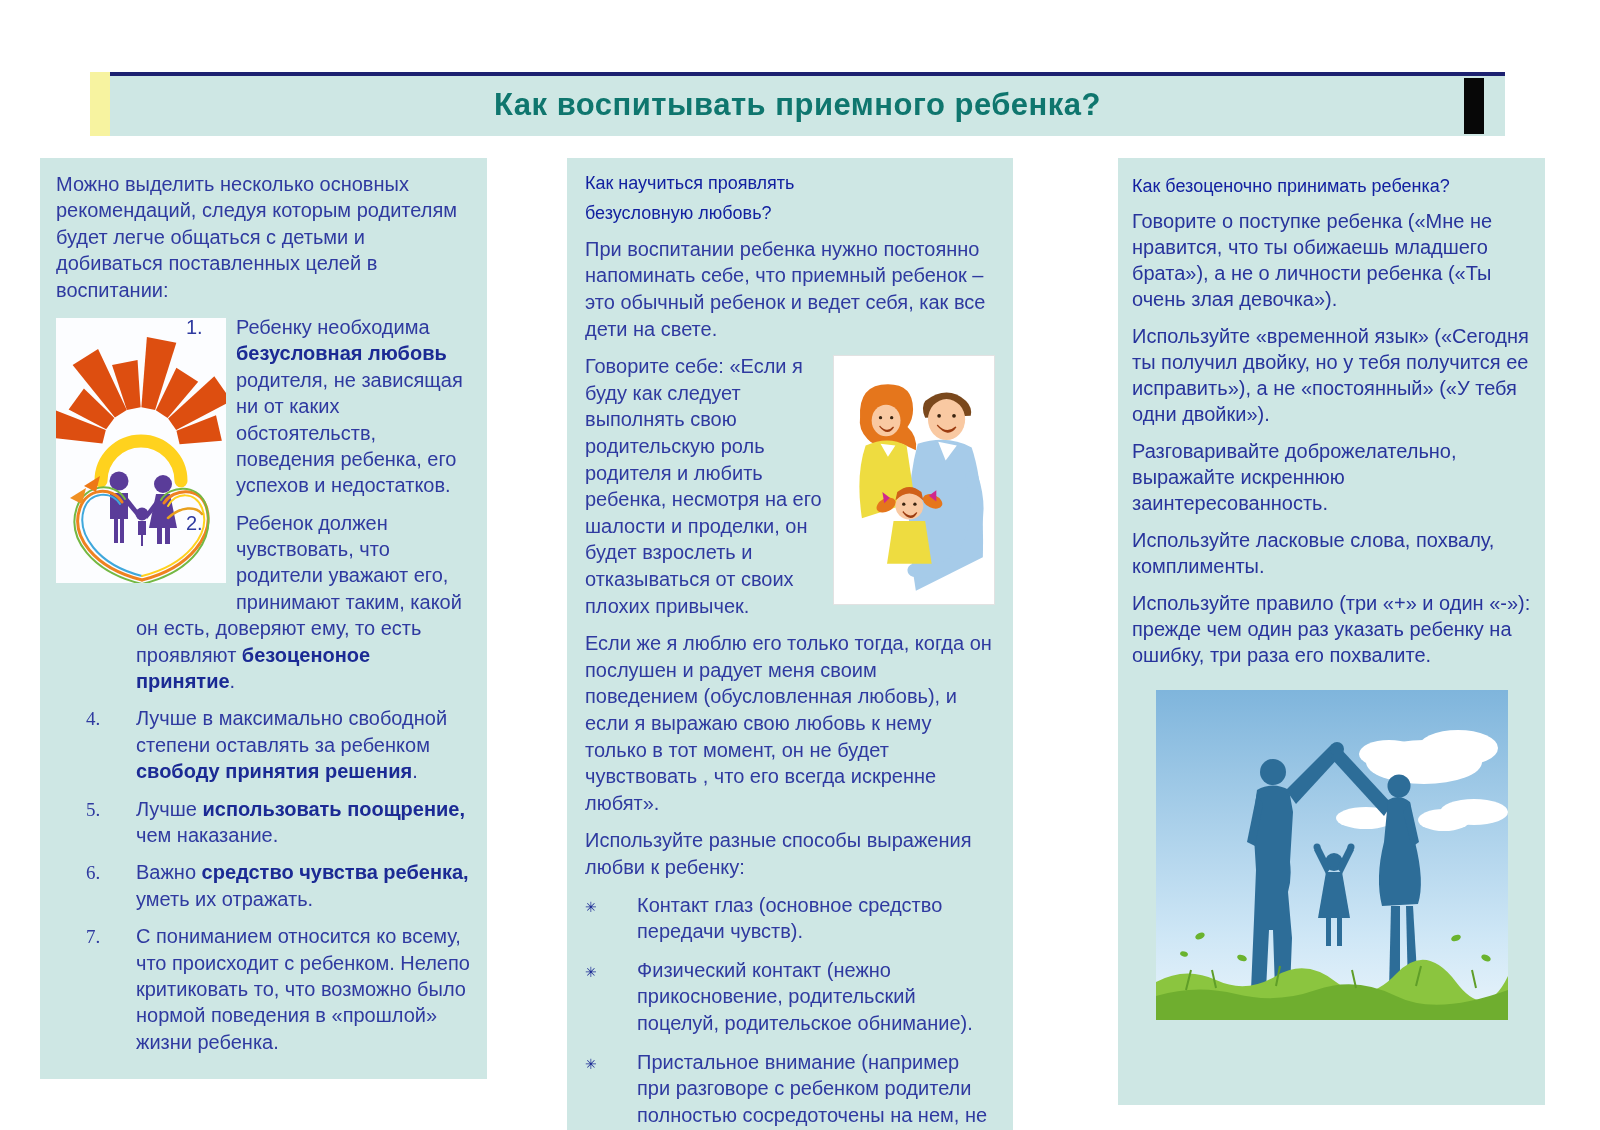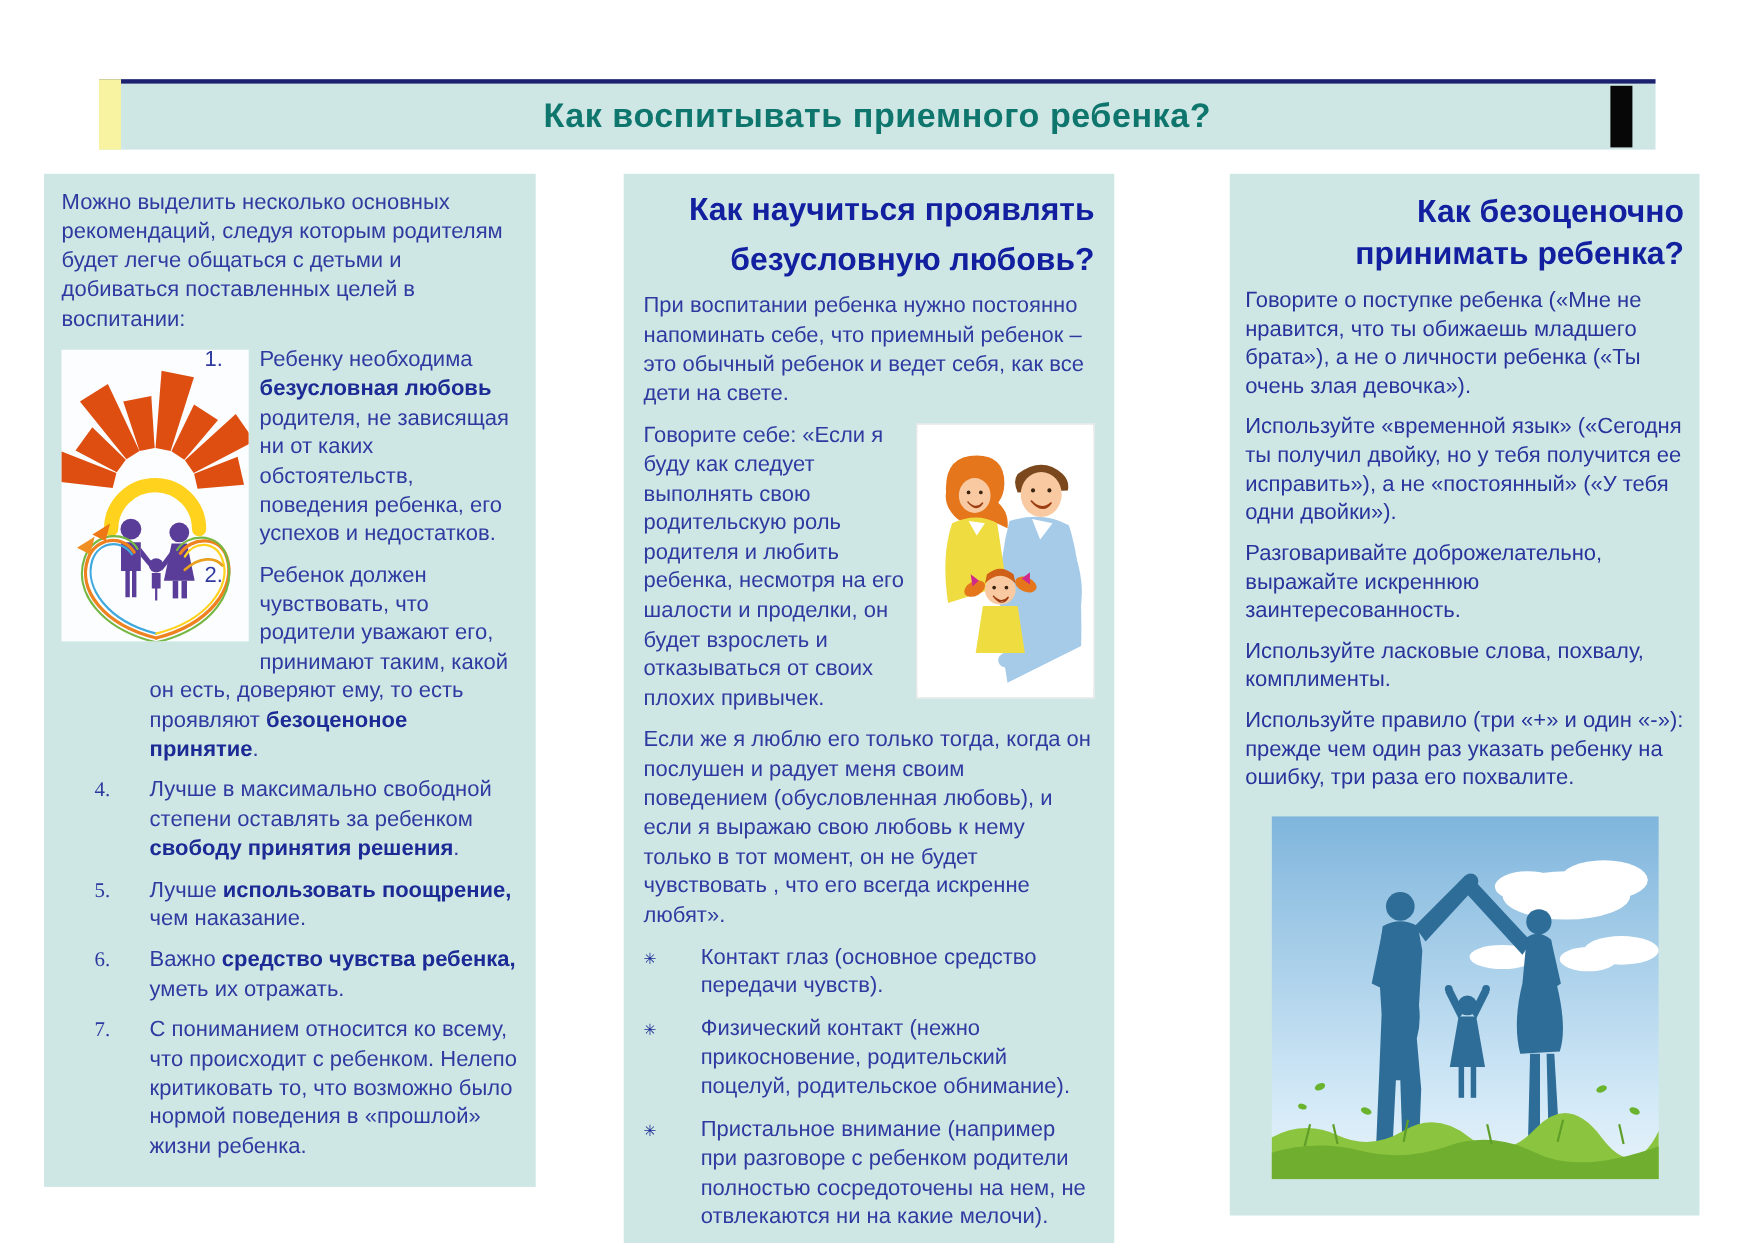--- a/index.html
+++ b/index.html
@@ -18,21 +18,21 @@
   .panel{position:absolute;background:#cee7e4;box-sizing:border-box;color:#2f3aa0;}
   .panel p{margin:0 0 11px;}
   b{color:#1b2a94;}
   .panel-left{left:40px;top:158px;width:447px;min-height:794px;padding:13px 16px;
     font-size:20px;line-height:1.32;}
   .panel-mid{left:567px;top:158px;width:446px;min-height:950px;padding:10px 18px;
     font-size:20px;line-height:1.33;}
   .panel-right{left:1118px;top:158px;width:427px;min-height:947px;padding:13px 14px;
     font-size:20px;line-height:1.3;color:#28349c;}
 
-  .col-heading{font-size:29px;font-weight:bold;color:#1220a0;text-align:right;margin:4px 0 10px;}
+  .col-heading{font-size:18px;font-weight:normal;color:#1220a0;text-align:left;margin:4px 0 10px;}
   .col-heading .line{display:block;margin-bottom:6px;}
 
   
   .num-item{padding-left:80px;margin-bottom:11px;}
   .num{display:inline-block;width:50px;margin-left:-50px;}
   .num.bold{font-weight:bold;}
   .num.serif{font-family:"Liberation Serif",serif;font-size:19px;}
 
   
   .bullet{padding-left:52px;margin:0 0 12px;}
@@ -168,20 +168,21 @@
       <ellipse cx="81" cy="153" rx="15" ry="14.5" fill="#f9c9a2"></ellipse>
       <path d="M66 147 q15 -15 30 0 l-2 -9 q-13 -11 -26 0 z" fill="#d06018"></path>
       <circle cx="75" cy="151" r="1.8" fill="#3a2410"></circle>
         <circle cx="87" cy="151" r="1.8" fill="#3a2410"></circle>
       <path d="M74 159 q8 9 15 1 q-6 11 -15 -1 z" fill="#ffffff" stroke="#9c3c10" stroke-width="1.3"></path>
       <path d="M64 169 h34 l7 46 h-48 z" fill="#eedc40"></path>
     </svg>
 
     <p>Говорите себе: «Если я буду как следует выполнять свою родительскую роль родителя и любить ребенка, несмотря на его шалости и проделки, он будет взрослеть и отказываться от своих плохих привычек.</p>
     <p>Если же я люблю его только тогда, когда он послушен и радует меня своим поведением (обусловленная любовь), и если я выражаю свою любовь к нему только в тот момент, он не будет чувствовать , что его всегда искренне любят».</p>
+    <p>Используйте разные способы выражения любви к ребенку:</p>
 
     <div>
 
         <div class="bullet">
           <span class="marker">✳</span><span>Контакт глаз (основное средство передачи чувств).</span>
         </div>
 
         <div class="bullet">
           <span class="marker">✳</span><span>Физический контакт (нежно прикосновение, родительский поцелуй, родительское обнимание).</span>
         </div>

